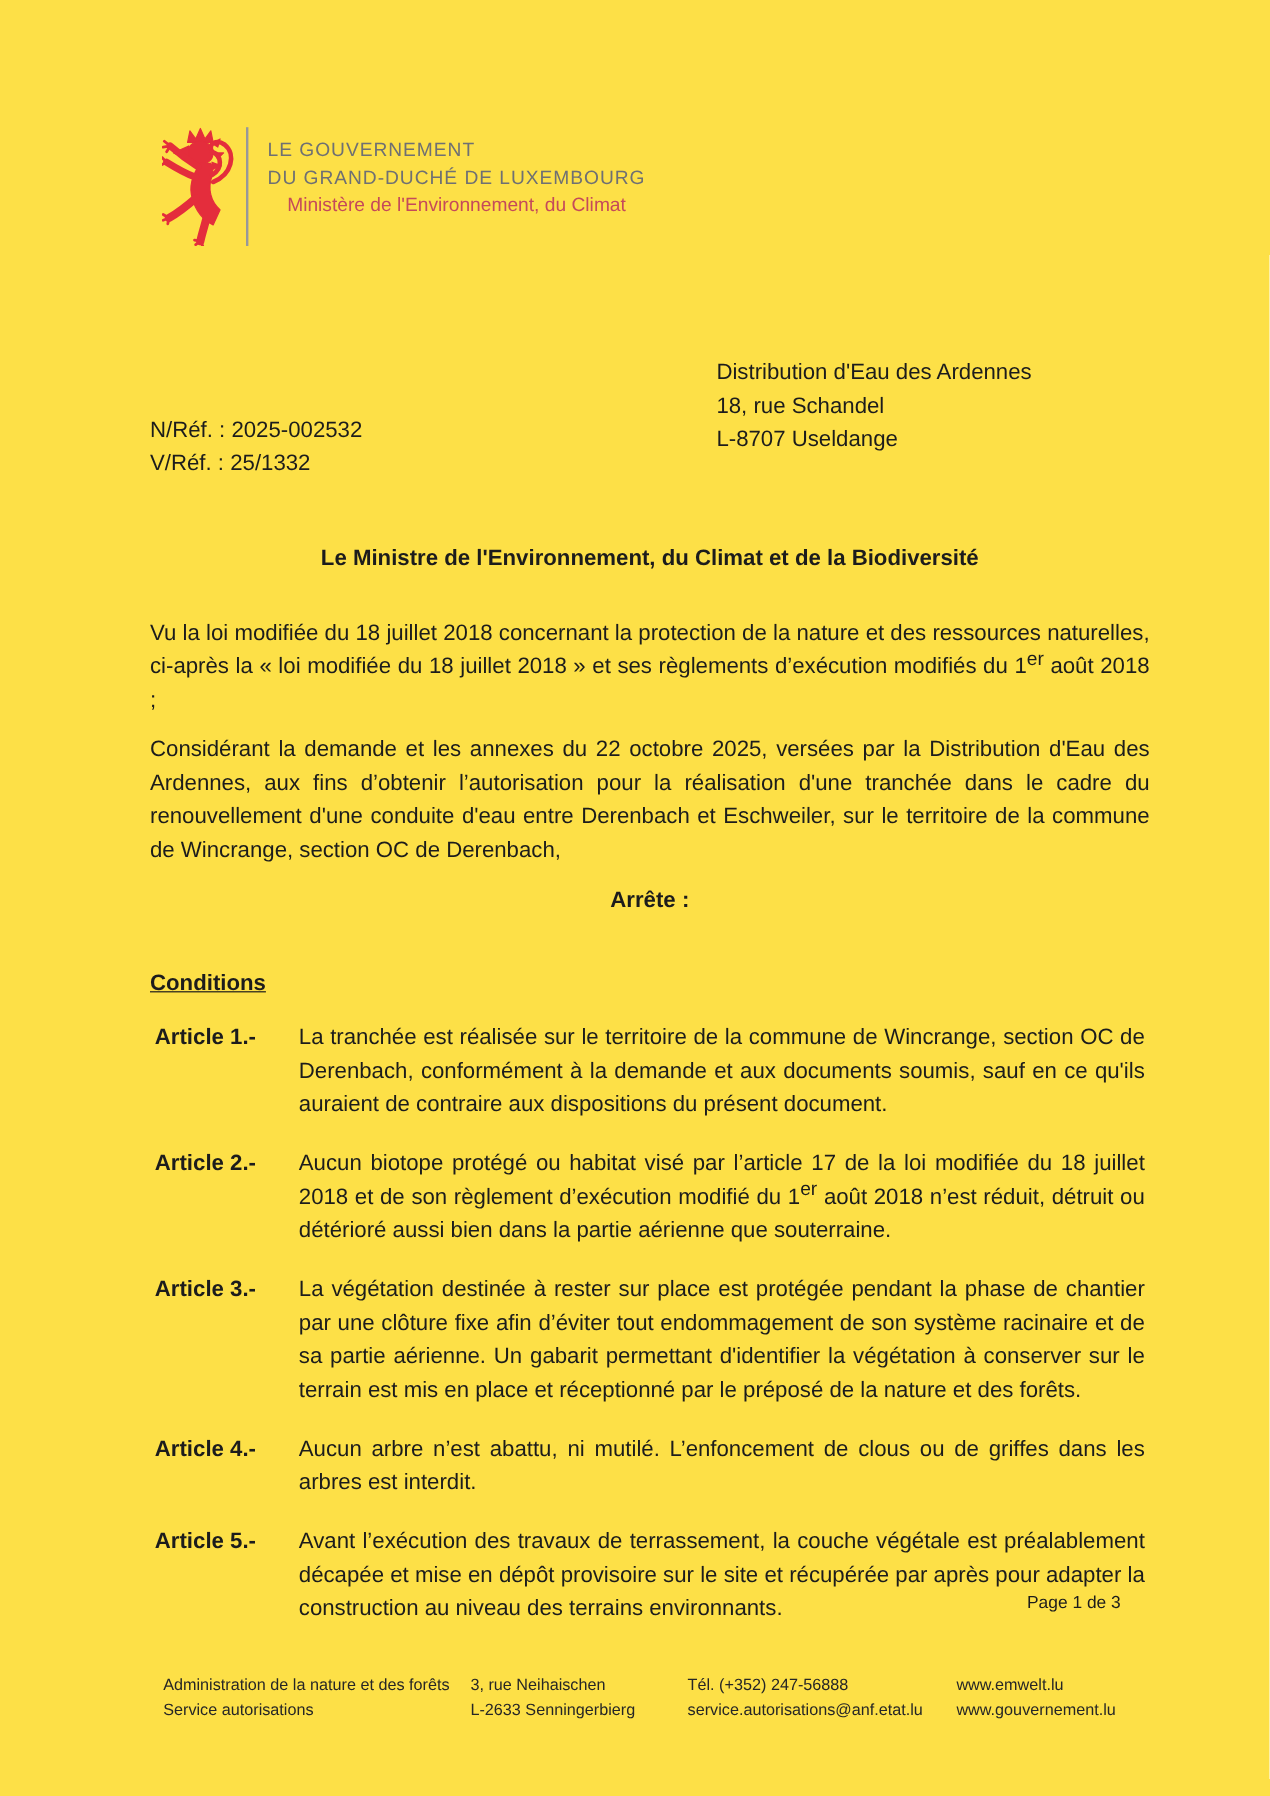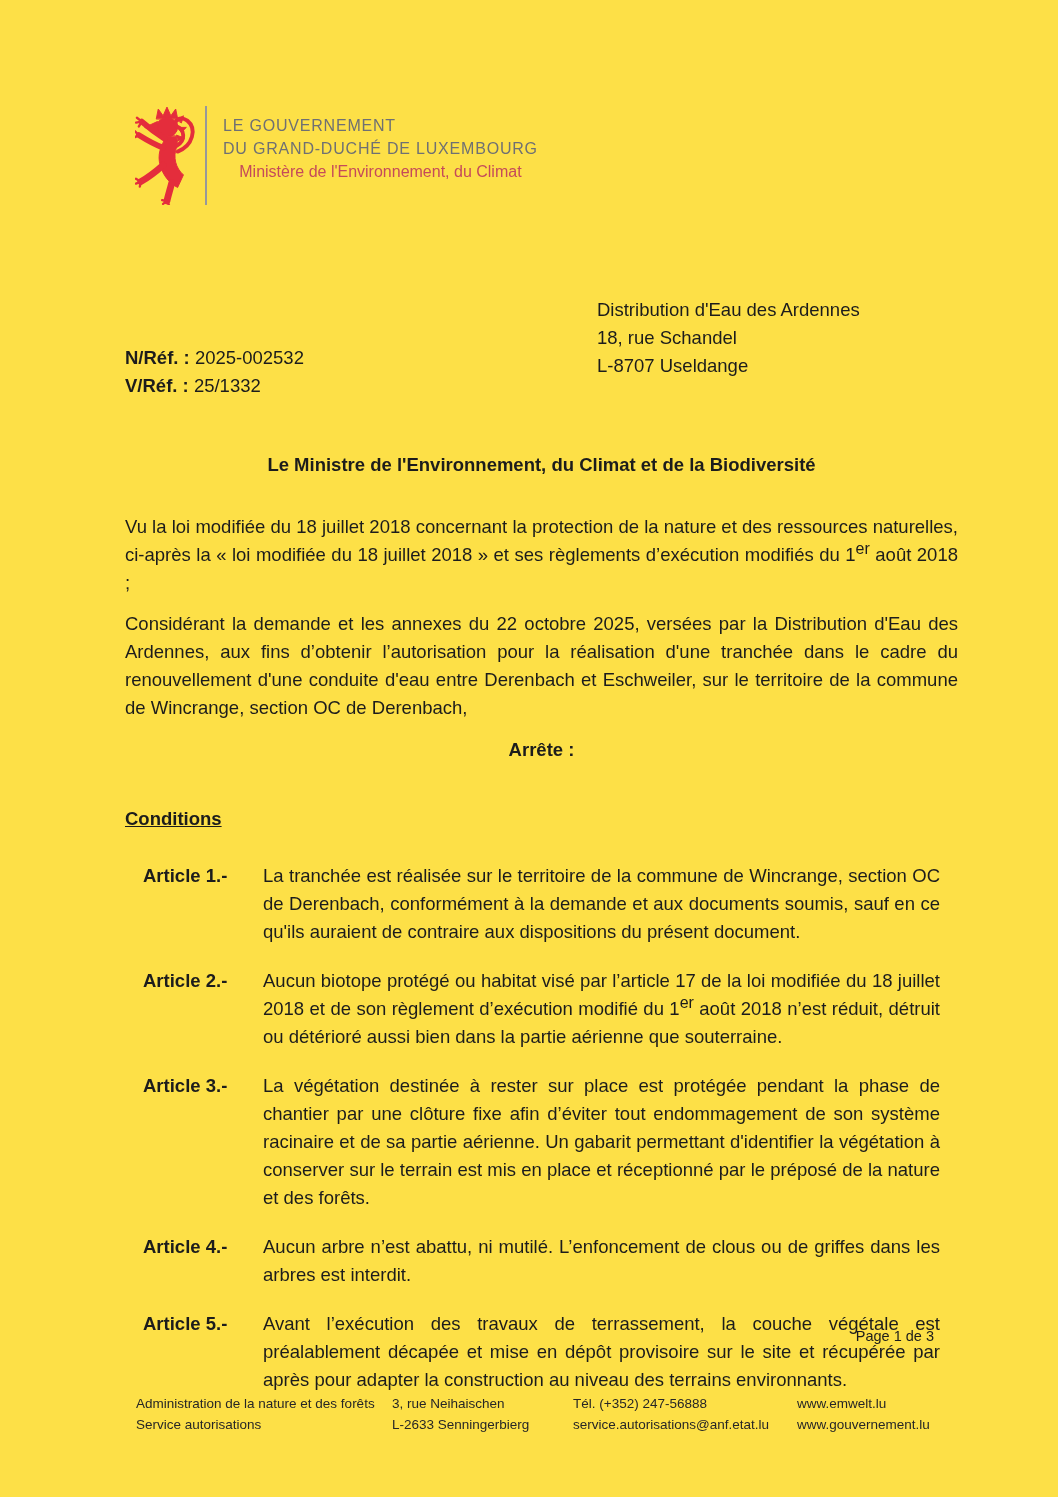--- a/index.html
+++ b/index.html
@@ -14,29 +14,29 @@
   .brand-divider { width:2px; height:99px; background:#97989b; margin:0 16px 0 8px; }
   .brand-text { padding-top:8px; }
   .gov-line { font-size:16px; line-height:23px; letter-spacing:0.8px; color:#6f7073; }
   .min-line { font-size:16px; line-height:23px; color:#c54a5a;text-align:center; }
 
   
   .recipient { position:absolute; left:597px; top:252px; font-size:18.5px; line-height:28px;margin-top:44px; }
 
   
   .refs { position:absolute; left:125px; top:344px; font-size:18.5px; line-height:28px; }
-  .refs b { font-weight:bold; }
+  .refs b { font-weight:normal; }
 
   
   .content { position:absolute; left:125px; top:451px; width:833px; font-size:18.5px; line-height:28px; }
   .doc-title { text-align:center; font-weight:bold; margin:0 0 34px; }
   .para { text-align:justify; margin:0 0 13px; }
   .decree-heading { text-align:center; font-weight:bold; margin:14px 0 41px; }
-  .section-heading { font-weight:bold; text-decoration:underline; margin:0 0 29px; }
-  .article { display:flex; margin:0 18px 21px; }
+  .section-heading { font-weight:bold; text-decoration:underline; margin:0 0 17px; }
+  .article { display:flex; margin:0 4px 21px; }
   .article-label { width:120px; flex:0 0 auto; font-weight:bold; }
   .article-body { flex:1 1 auto; text-align:justify; }
   sup { font-size:16px; line-height:0; }
 
   
   .footer {
     position:absolute; left:136px; top:1353px; width:822px;
     display:grid; grid-template-columns:256px 181px 224px auto;
     font-size:13.5px; line-height:21px; color:#262626;margin-top:40px;
   }

